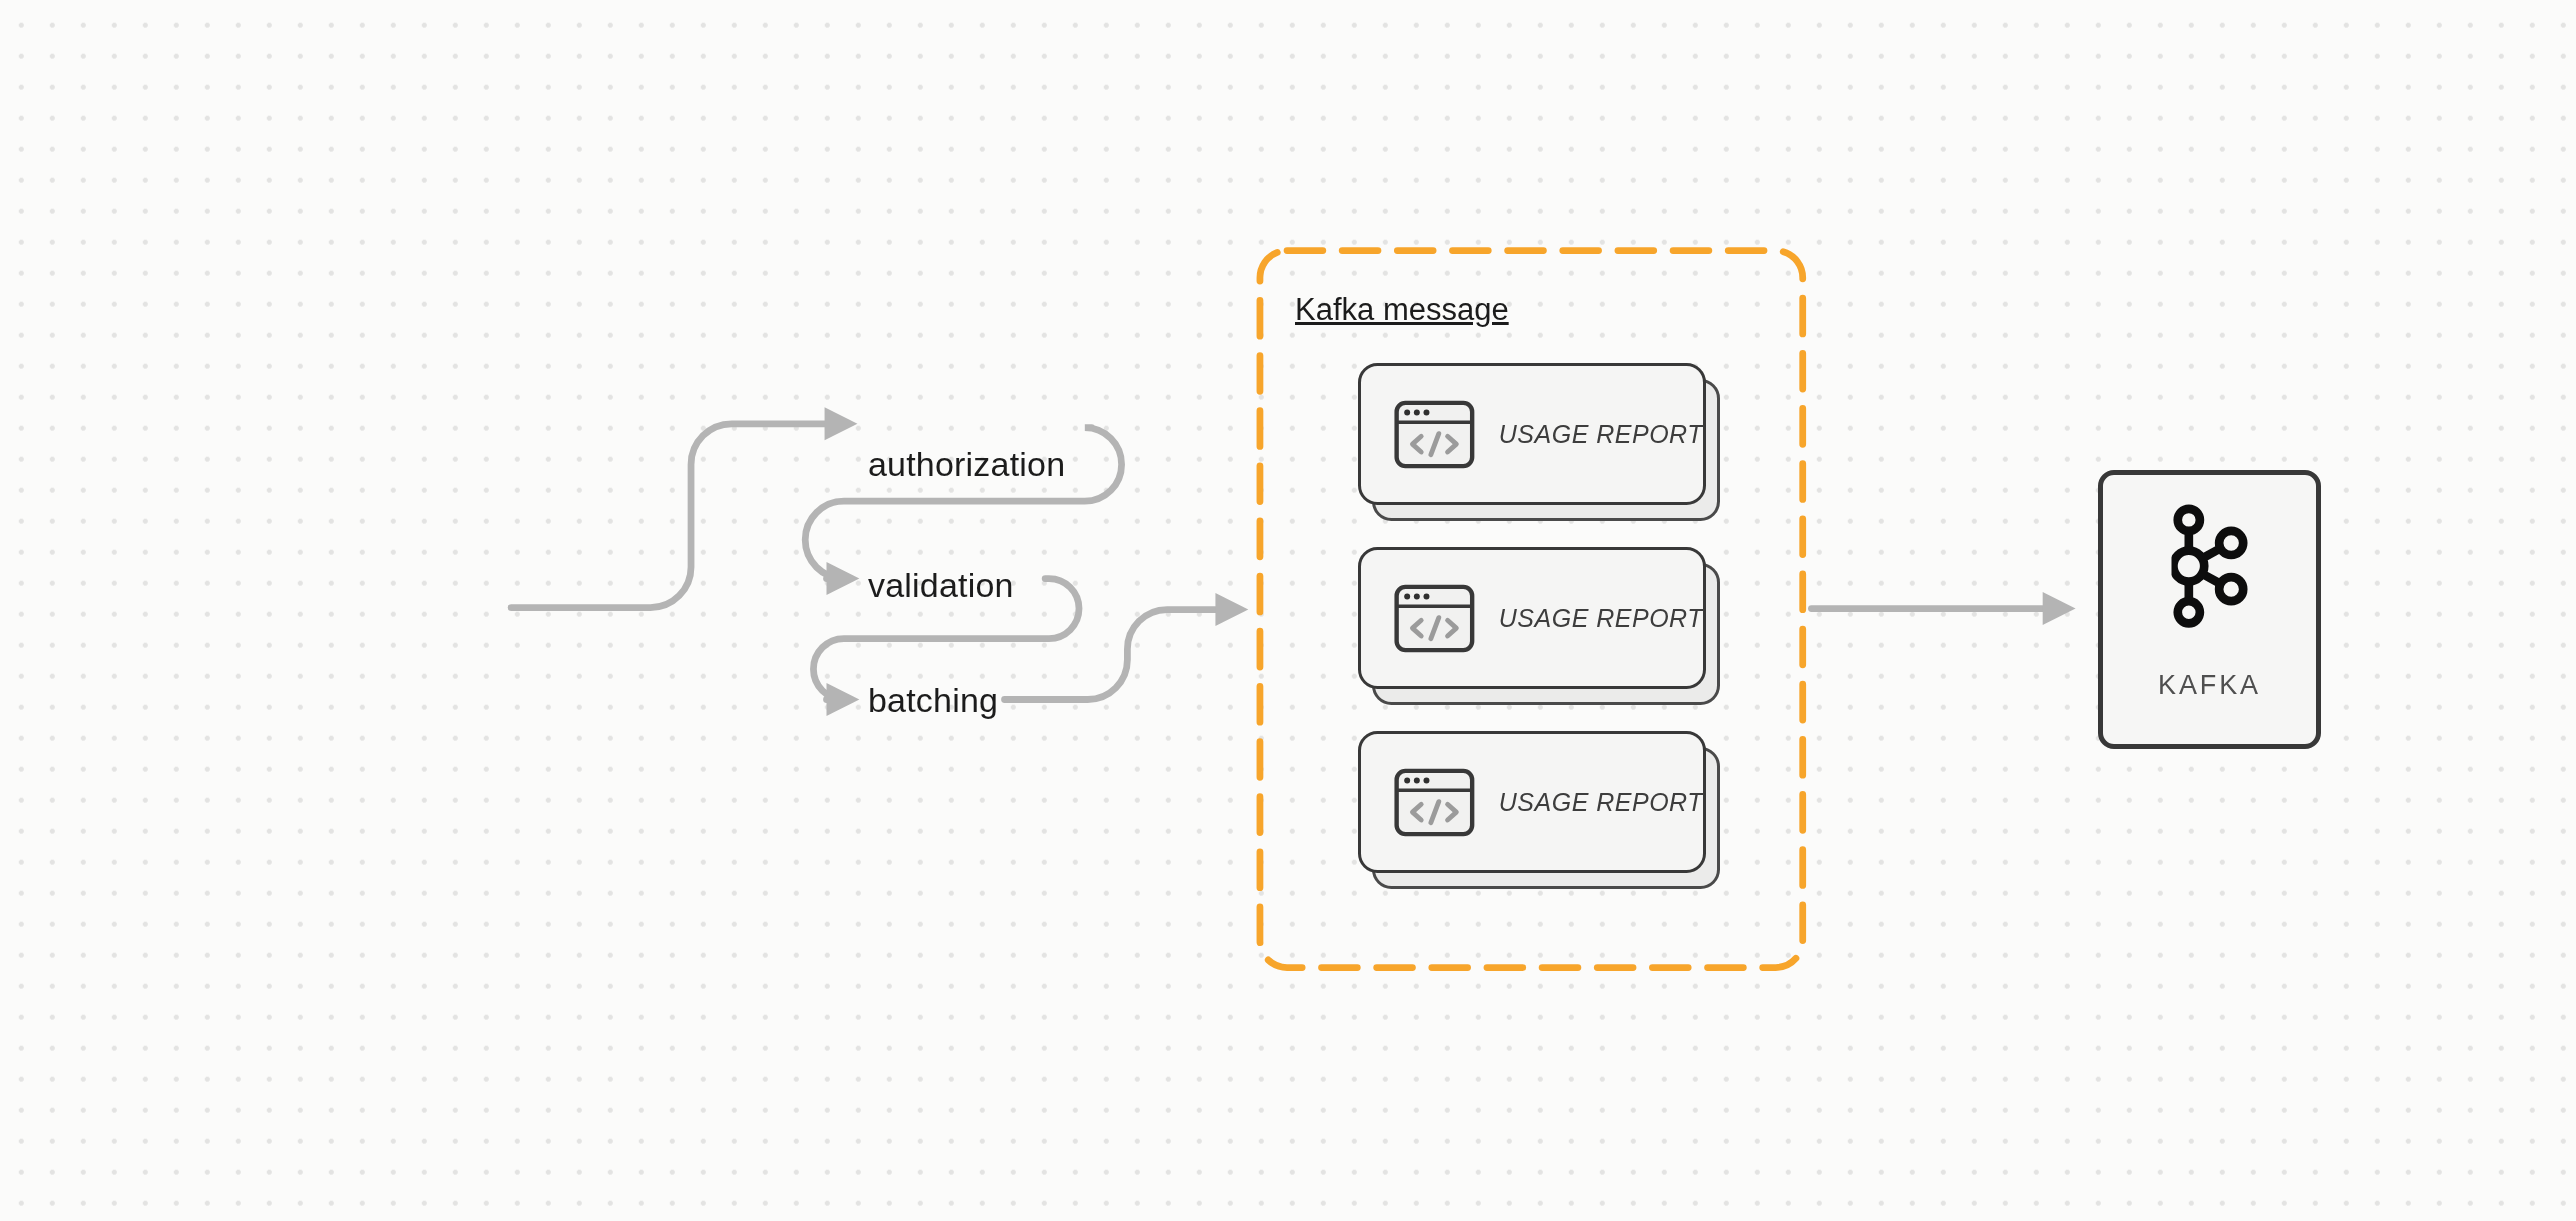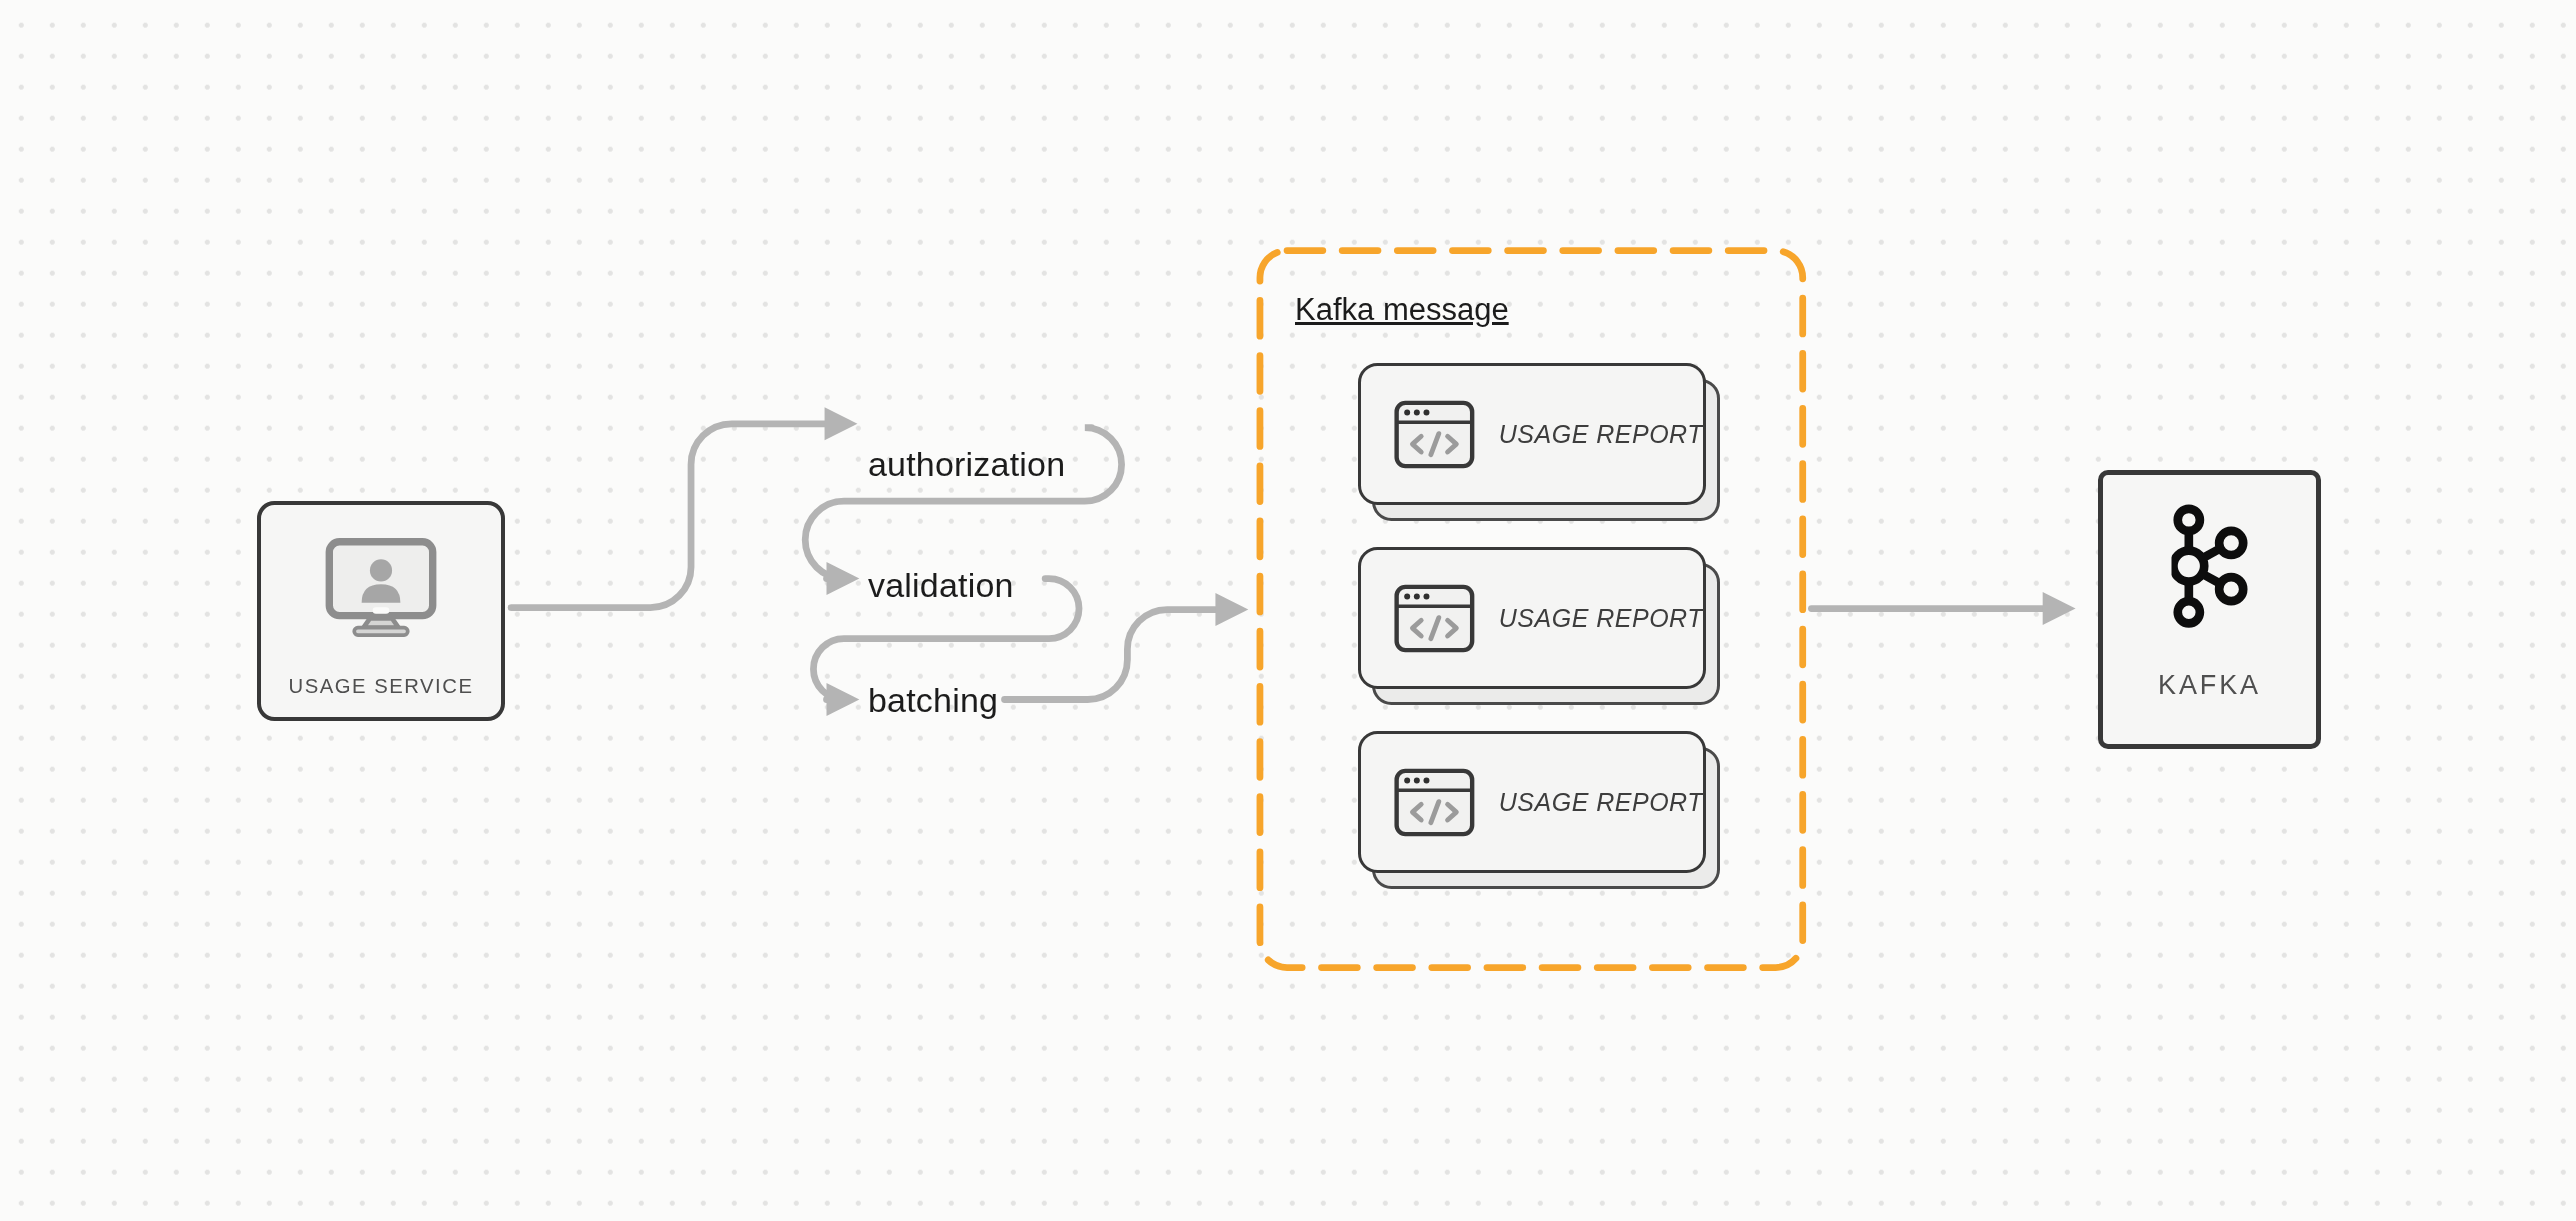--- a/index.html
+++ b/index.html
@@ -36,21 +36,21 @@
     position:absolute;transform:translateY(-50%);
     font-size:34px;font-weight:500;color:var(--text-dark);
     letter-spacing:0.2px;white-space:nowrap;
   }
 
   .node{
     position:absolute;background:var(--node-fill);
     border:4.8px solid var(--node-border);
   }
   .node-usage{left:257px;top:501px;width:248px;height:220px;border-radius:17.4px;}
-  .node-kafka{left:2098px;top:470px;width:223px;height:279px;border-radius:10px;border-width:5.8px;}
+  .node-kafka{left:2098px;top:470px;width:223px;height:279px;border-radius:16px;border-width:5.8px;}
   .node-icon{position:absolute;left:50%;transform:translateX(-50%);}
   .usage-icon{top:31px;}
   .kafka-icon{top:29px;}
   .node-label{
     position:absolute;left:0;width:100%;text-align:center;
     color:var(--text-muted);white-space:nowrap;
   }
   .usage-label{top:170px;font-size:20.3px;letter-spacing:1.5px;}
   .kafka-label{top:195px;font-size:27px;letter-spacing:2.9px;}
 
@@ -93,31 +93,20 @@
     <g fill="var(--connector)" stroke="none">
       <polygon points="886,438 852,421 852,455"></polygon>
       <polygon points="888,598 854,581 854,615"></polygon>
       <polygon points="888,723 854,706 854,740"></polygon>
       <polygon points="1290,630 1256,613 1256,647"></polygon>
       <polygon points="2145,629 2111,612 2111,646"></polygon>
     </g>
     <rect x="1302" y="259" width="561" height="741" rx="28" fill="none" stroke="var(--accent-orange)" stroke-width="7" stroke-dasharray="37 20" stroke-linecap="round"></rect>
   </svg>
 
-  <div class="node node-usage">
-    <svg class="node-icon usage-icon" width="120" height="103" viewBox="0 0 130 111">
-      <rect x="9" y="6" width="112" height="80" rx="11" fill="var(--icon-light)" stroke="var(--icon-gray)" stroke-width="8"></rect>
-      <circle cx="65" cy="37" r="12" fill="var(--person-gray)"></circle>
-      <path d="M 44 72 Q 44 52 65 52 Q 86 52 86 72 Z" fill="var(--person-gray)"></path>
-      <rect x="56" y="77" width="18" height="7" rx="3.5" fill="#fbfbfa"></rect>
-      <path d="M 53 89 H 77 L 84 99 H 46 Z" fill="#d5d5d4" stroke="var(--icon-gray)" stroke-width="5" stroke-linejoin="round"></path>
-      <rect x="36" y="99" width="58" height="8" rx="4" fill="#d5d5d4" stroke="var(--icon-gray)" stroke-width="4"></rect>
-    </svg>
-    <div class="node-label usage-label">USAGE SERVICE</div>
-  </div>
 
   <div class="flow-label" style="left:868px;top:428px;margin-top:36px;">authorization</div>
   <div class="flow-label" style="left:868px;top:579px;margin-top:6px;">validation</div>
   <div class="flow-label" style="left:868px;top:700px;text-align:center;">batching</div>
 
   <div class="group-title">Kafka message</div>
 
   <div class="card card-1">
     <div class="card-back"></div>
     <div class="card-front">

